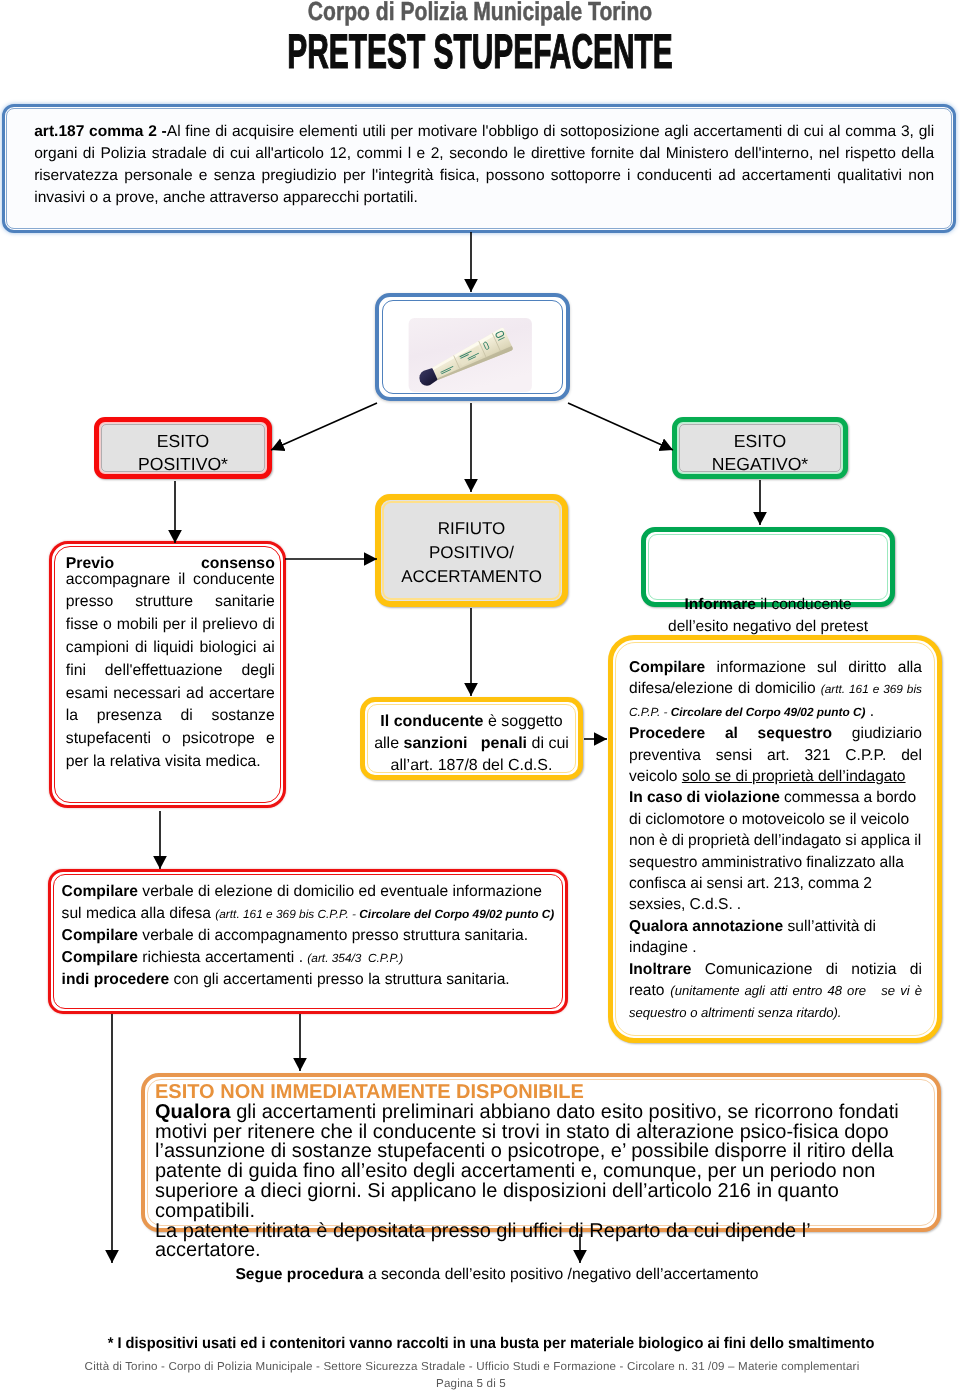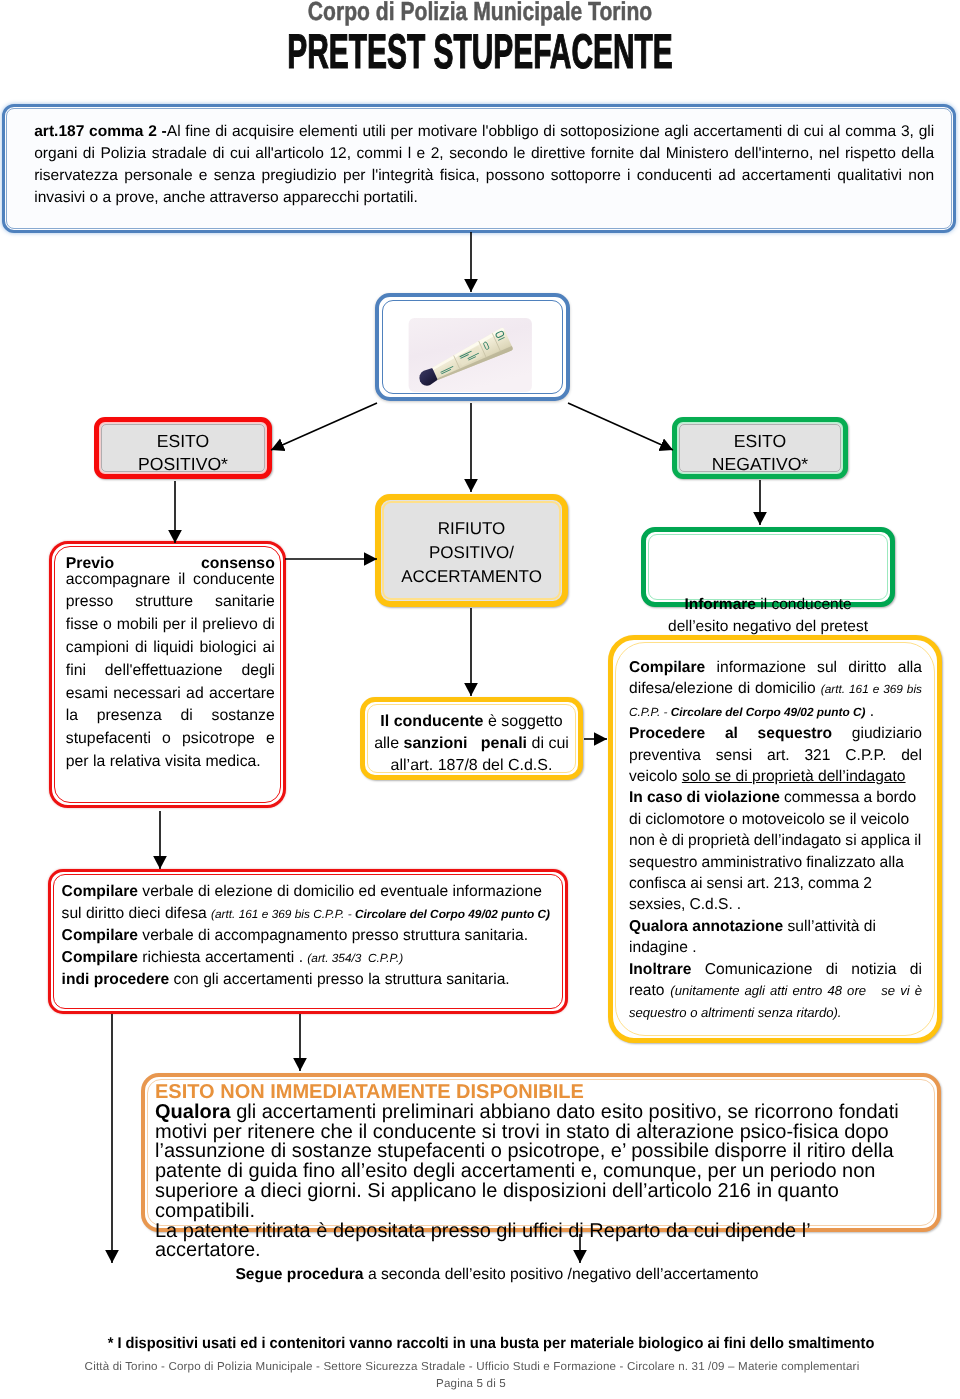--- a/index.html
+++ b/index.html
@@ -87,21 +87,21 @@
   #conducente{left:360px;top:697px;width:223px;height:83px;border-width:5px;
     border-color:#ffc20e;border-radius:15px;background:#fff;
     box-shadow:1px 1px 2px rgba(0,0,0,.3);}
   #conducente > .inner{border-width:1.5px;border-color:#ffe08a;border-radius:10px;inset:2px;}
   #conducente-text{left:0;top:6px;width:100%;font-size:16px;line-height:22.2px;white-space:pre-wrap;}
 
   
   #right-box{left:608px;top:635px;width:334px;height:408px;border-width:5px;
     border-color:#ffc20e;border-radius:26px;background:#fff;
     box-shadow:1px 1px 2px rgba(0,0,0,.3);}
-  #right-box > .inner{border-width:1.5px;border-color:#ffe08a;border-radius:30px;inset:2px;}
+  #right-box > .inner{border-width:1.5px;border-color:#ffe08a;border-radius:20px;inset:2px;}
   #right-text{left:13px;top:14px;width:293px;font-size:15.6px;line-height:21.4px;}
   #right-text .sm,#right-text .sm2{white-space:pre-wrap;}
   #right-text p[data-name="right-para-3"]{word-spacing:-0.25px;}
   #right-text p{margin:0;}
 
   
   #compilare{left:48px;top:869px;width:520px;height:145px;border-width:3.2px;
     border-color:#ee1111;border-radius:15px;background:#fff;
     box-shadow:0 0 2px rgba(200,60,60,.5);}
   #compilare > .inner{border-width:1.2px;border-color:#ee1111;border-radius:12px;inset:1.6px;}
@@ -245,21 +245,21 @@
         <p data-name="right-para-4"><b data-name="right-p4-bold">Qualora annotazione</b><span data-name="right-p4-rest"> sull’attività di indagine .</span></p>
         <p class="just" data-name="right-para-5"><b data-name="right-p5-bold">Inoltrare</b><span data-name="right-p5-rest"> Comunicazione di notizia di reato </span><i class="sm2" data-name="right-p5-cite">(unitamente agli atti entro 48 ore   se vi è sequestro o altrimenti senza ritardo).</i></p>
       </div>
     </div>
   </div>
 
   <div class="rbox" id="compilare" data-name="compilare-box">
     <div class="inner" data-name="compilare-inner-border">
       <div class="tx" id="compilare-text" data-name="compilare-text">
         <div data-name="compilare-line-1"><b data-name="compilare-l1-bold">Compilare</b><span data-name="compilare-l1-rest"> verbale di elezione di domicilio ed eventuale informazione</span></div>
-        <div data-name="compilare-line-2"><span data-name="compilare-l2-rest">sul diritto dieci difesa </span><i class="sm" data-name="compilare-l2-cite">(artt. 161 e 369 bis C.P.P. - </i><b class="sm"><i data-name="compilare-l2-cite-bold">Circolare del Corpo 49/02 punto C)</i></b></div>
+        <div data-name="compilare-line-2"><span data-name="compilare-l2-rest">sul medica alla difesa </span><i class="sm" data-name="compilare-l2-cite">(artt. 161 e 369 bis C.P.P. - </i><b class="sm"><i data-name="compilare-l2-cite-bold">Circolare del Corpo 49/02 punto C)</i></b></div>
         <div data-name="compilare-line-3"><b data-name="compilare-l3-bold">Compilare</b><span data-name="compilare-l3-rest"> verbale di accompagnamento presso struttura  sanitaria.</span></div>
         <div data-name="compilare-line-4"><b data-name="compilare-l4-bold">Compilare</b><span data-name="compilare-l4-rest"> richiesta accertamenti . </span><i class="sm" data-name="compilare-l4-cite">(art. 354/3  C.P.P.)</i></div>
         <div data-name="compilare-line-5"><b data-name="compilare-l5-bold">indi procedere</b><span data-name="compilare-l5-rest"> con  gli accertamenti presso la struttura sanitaria.</span></div>
       </div>
     </div>
   </div>
 
   <div class="rbox" id="esito-nd" data-name="esito-non-disponibile-box">
     <div class="inner" data-name="esito-non-disponibile-inner-border">
       <div class="tx" id="esito-nd-text" data-name="esito-non-disponibile-text">

